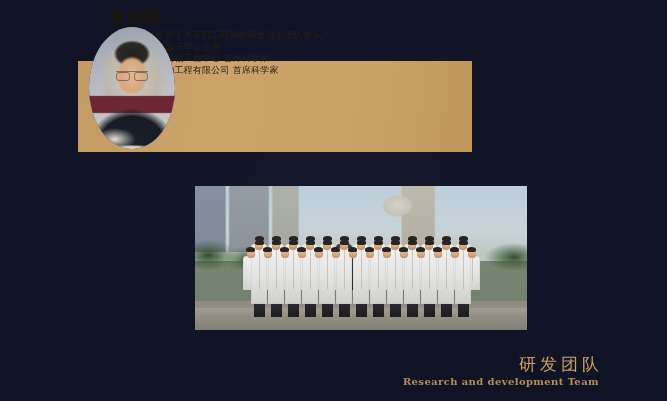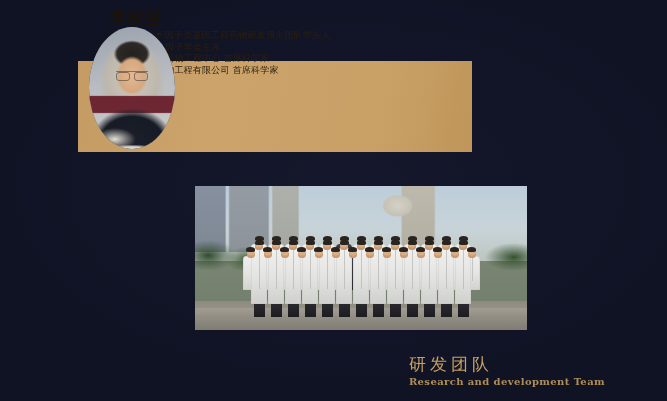--- a/index.html
+++ b/index.html
@@ -230,22 +230,23 @@
   .photo-haze {
     position: absolute;
     inset: 0;
     background: linear-gradient(rgba(255,255,255,.05), rgba(0,0,0,.10));
     pointer-events: none;
   }
 
   
   .caption {
     position: absolute;
-    right: 62px;
+    right: 68px;
     bottom: 12px;
+    text-align: right;
     margin-top: 36px;
   }
   .caption-cn {
     font-size: 17px;
     line-height: 22px;
     letter-spacing: 4px;
     color: #c9a063;
     margin-right: -4px;
   }
   .caption-en {

